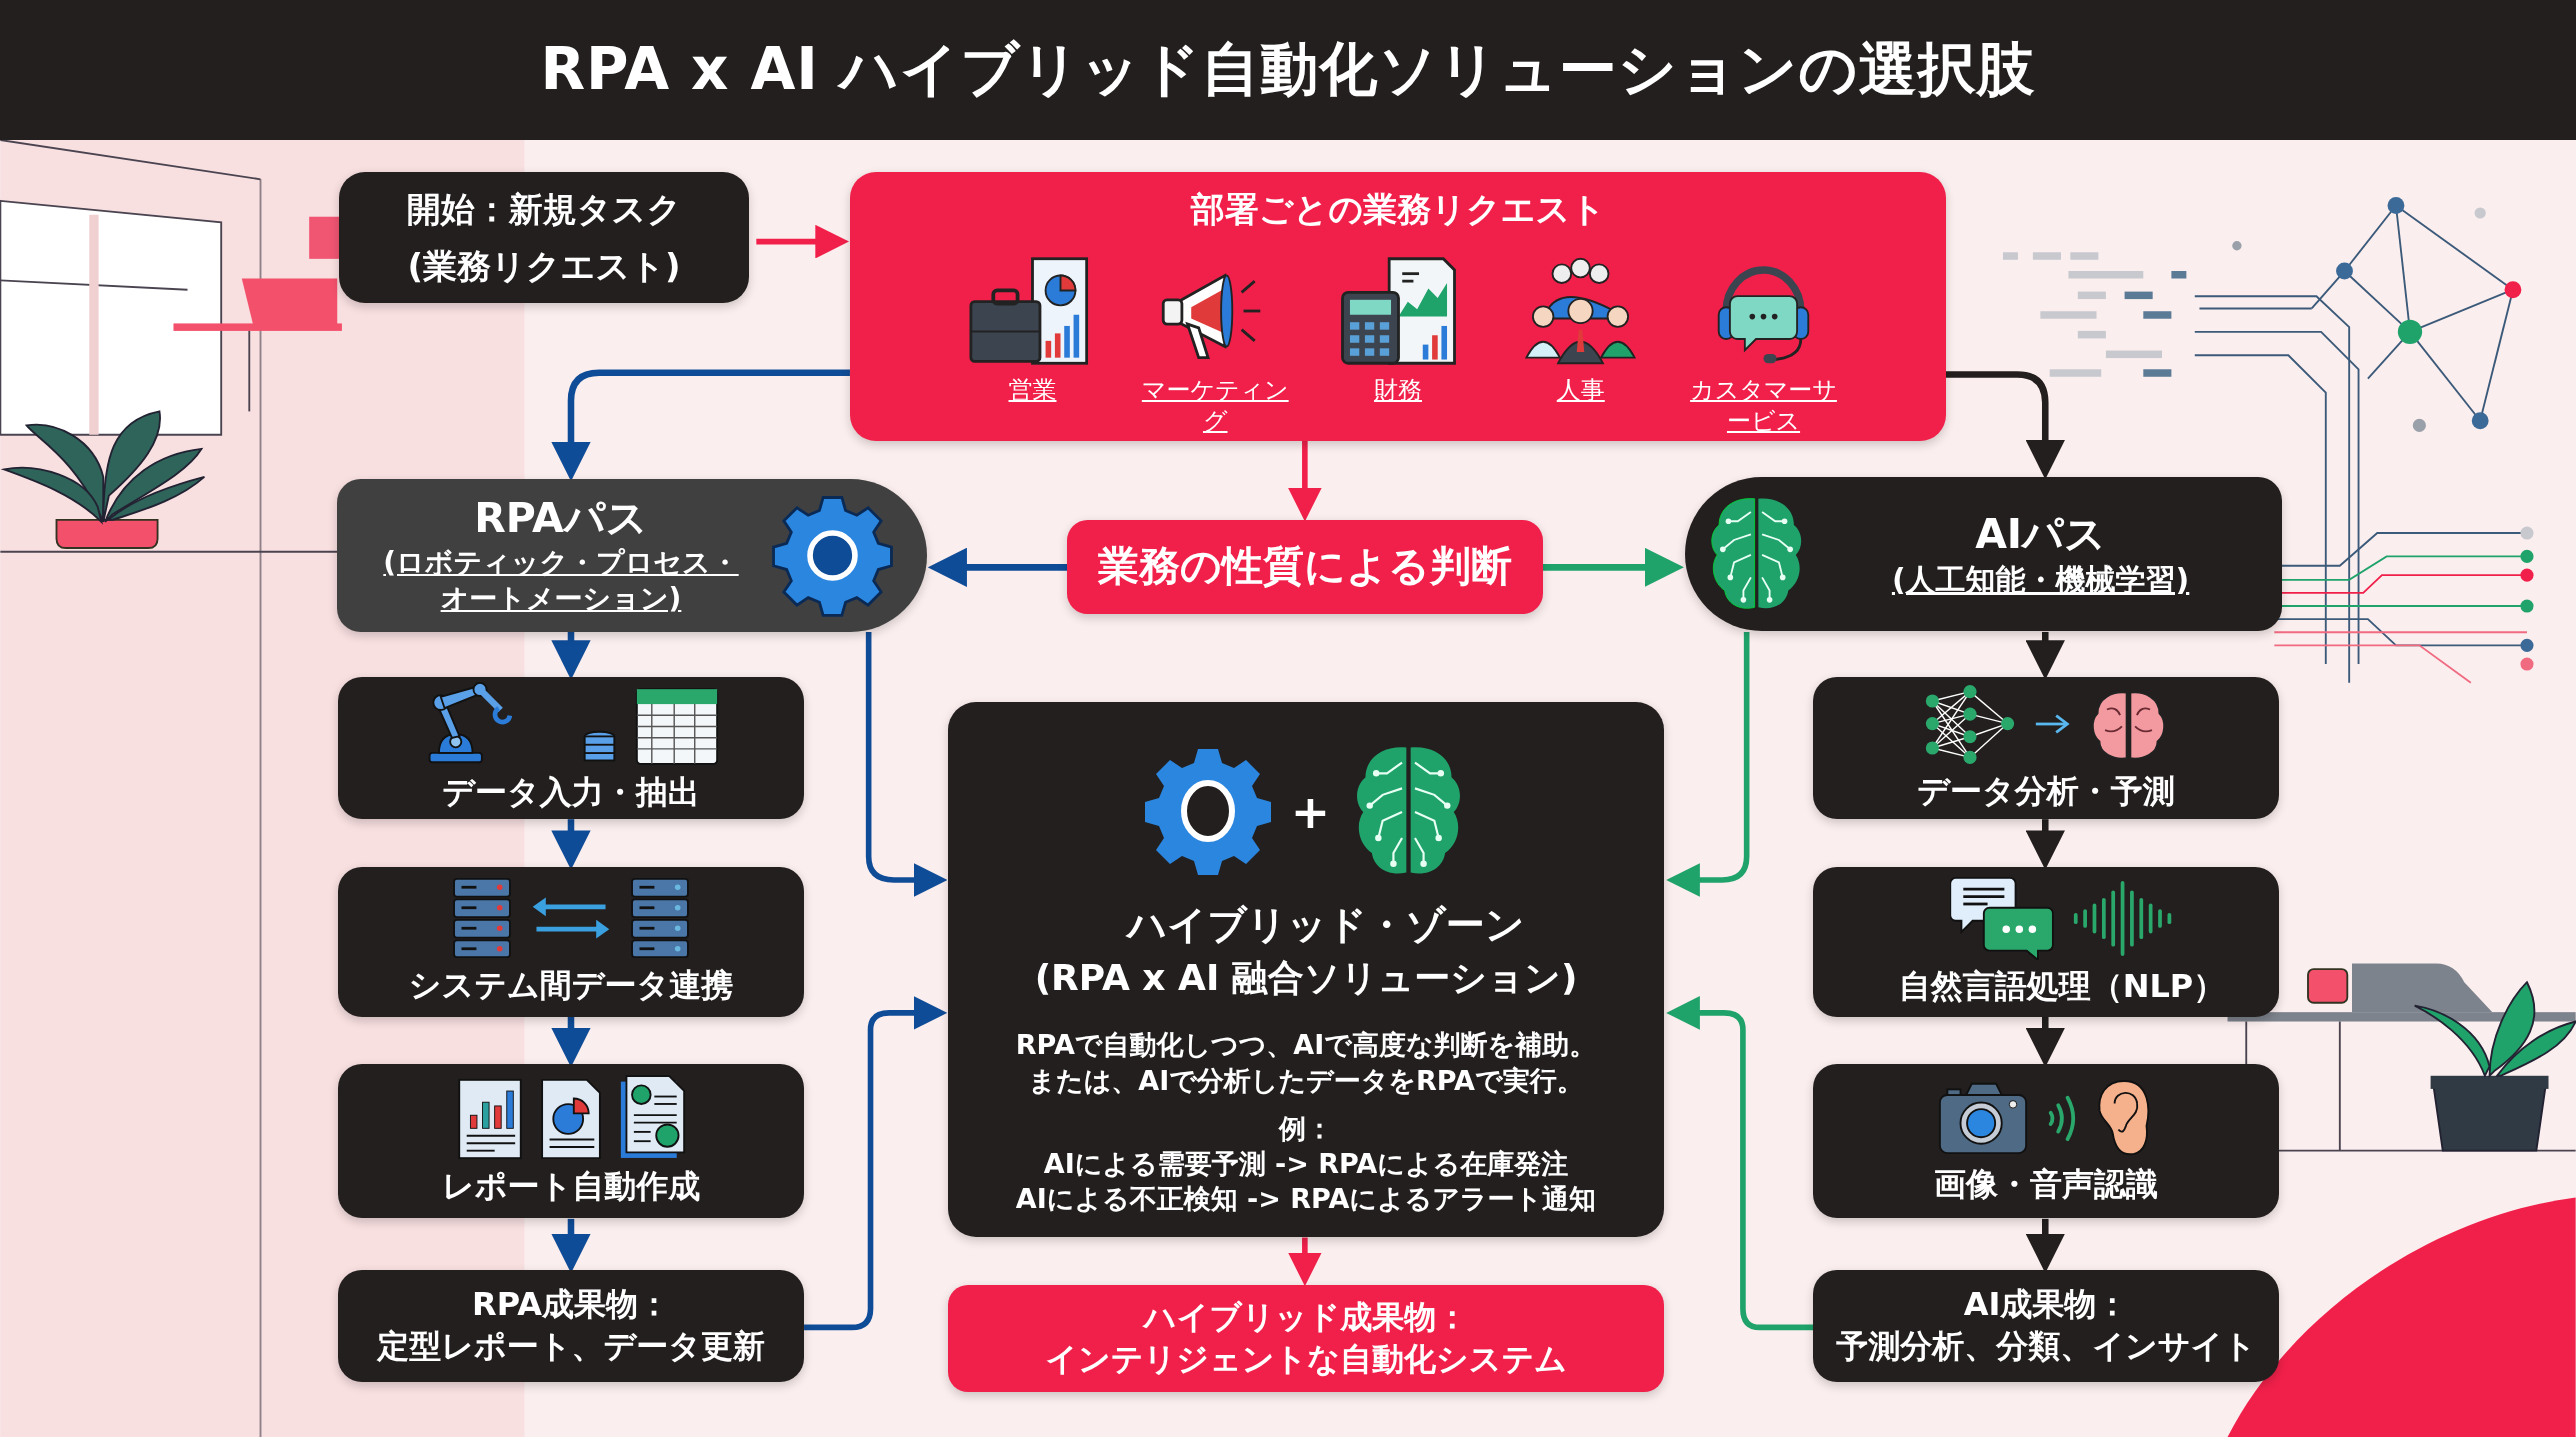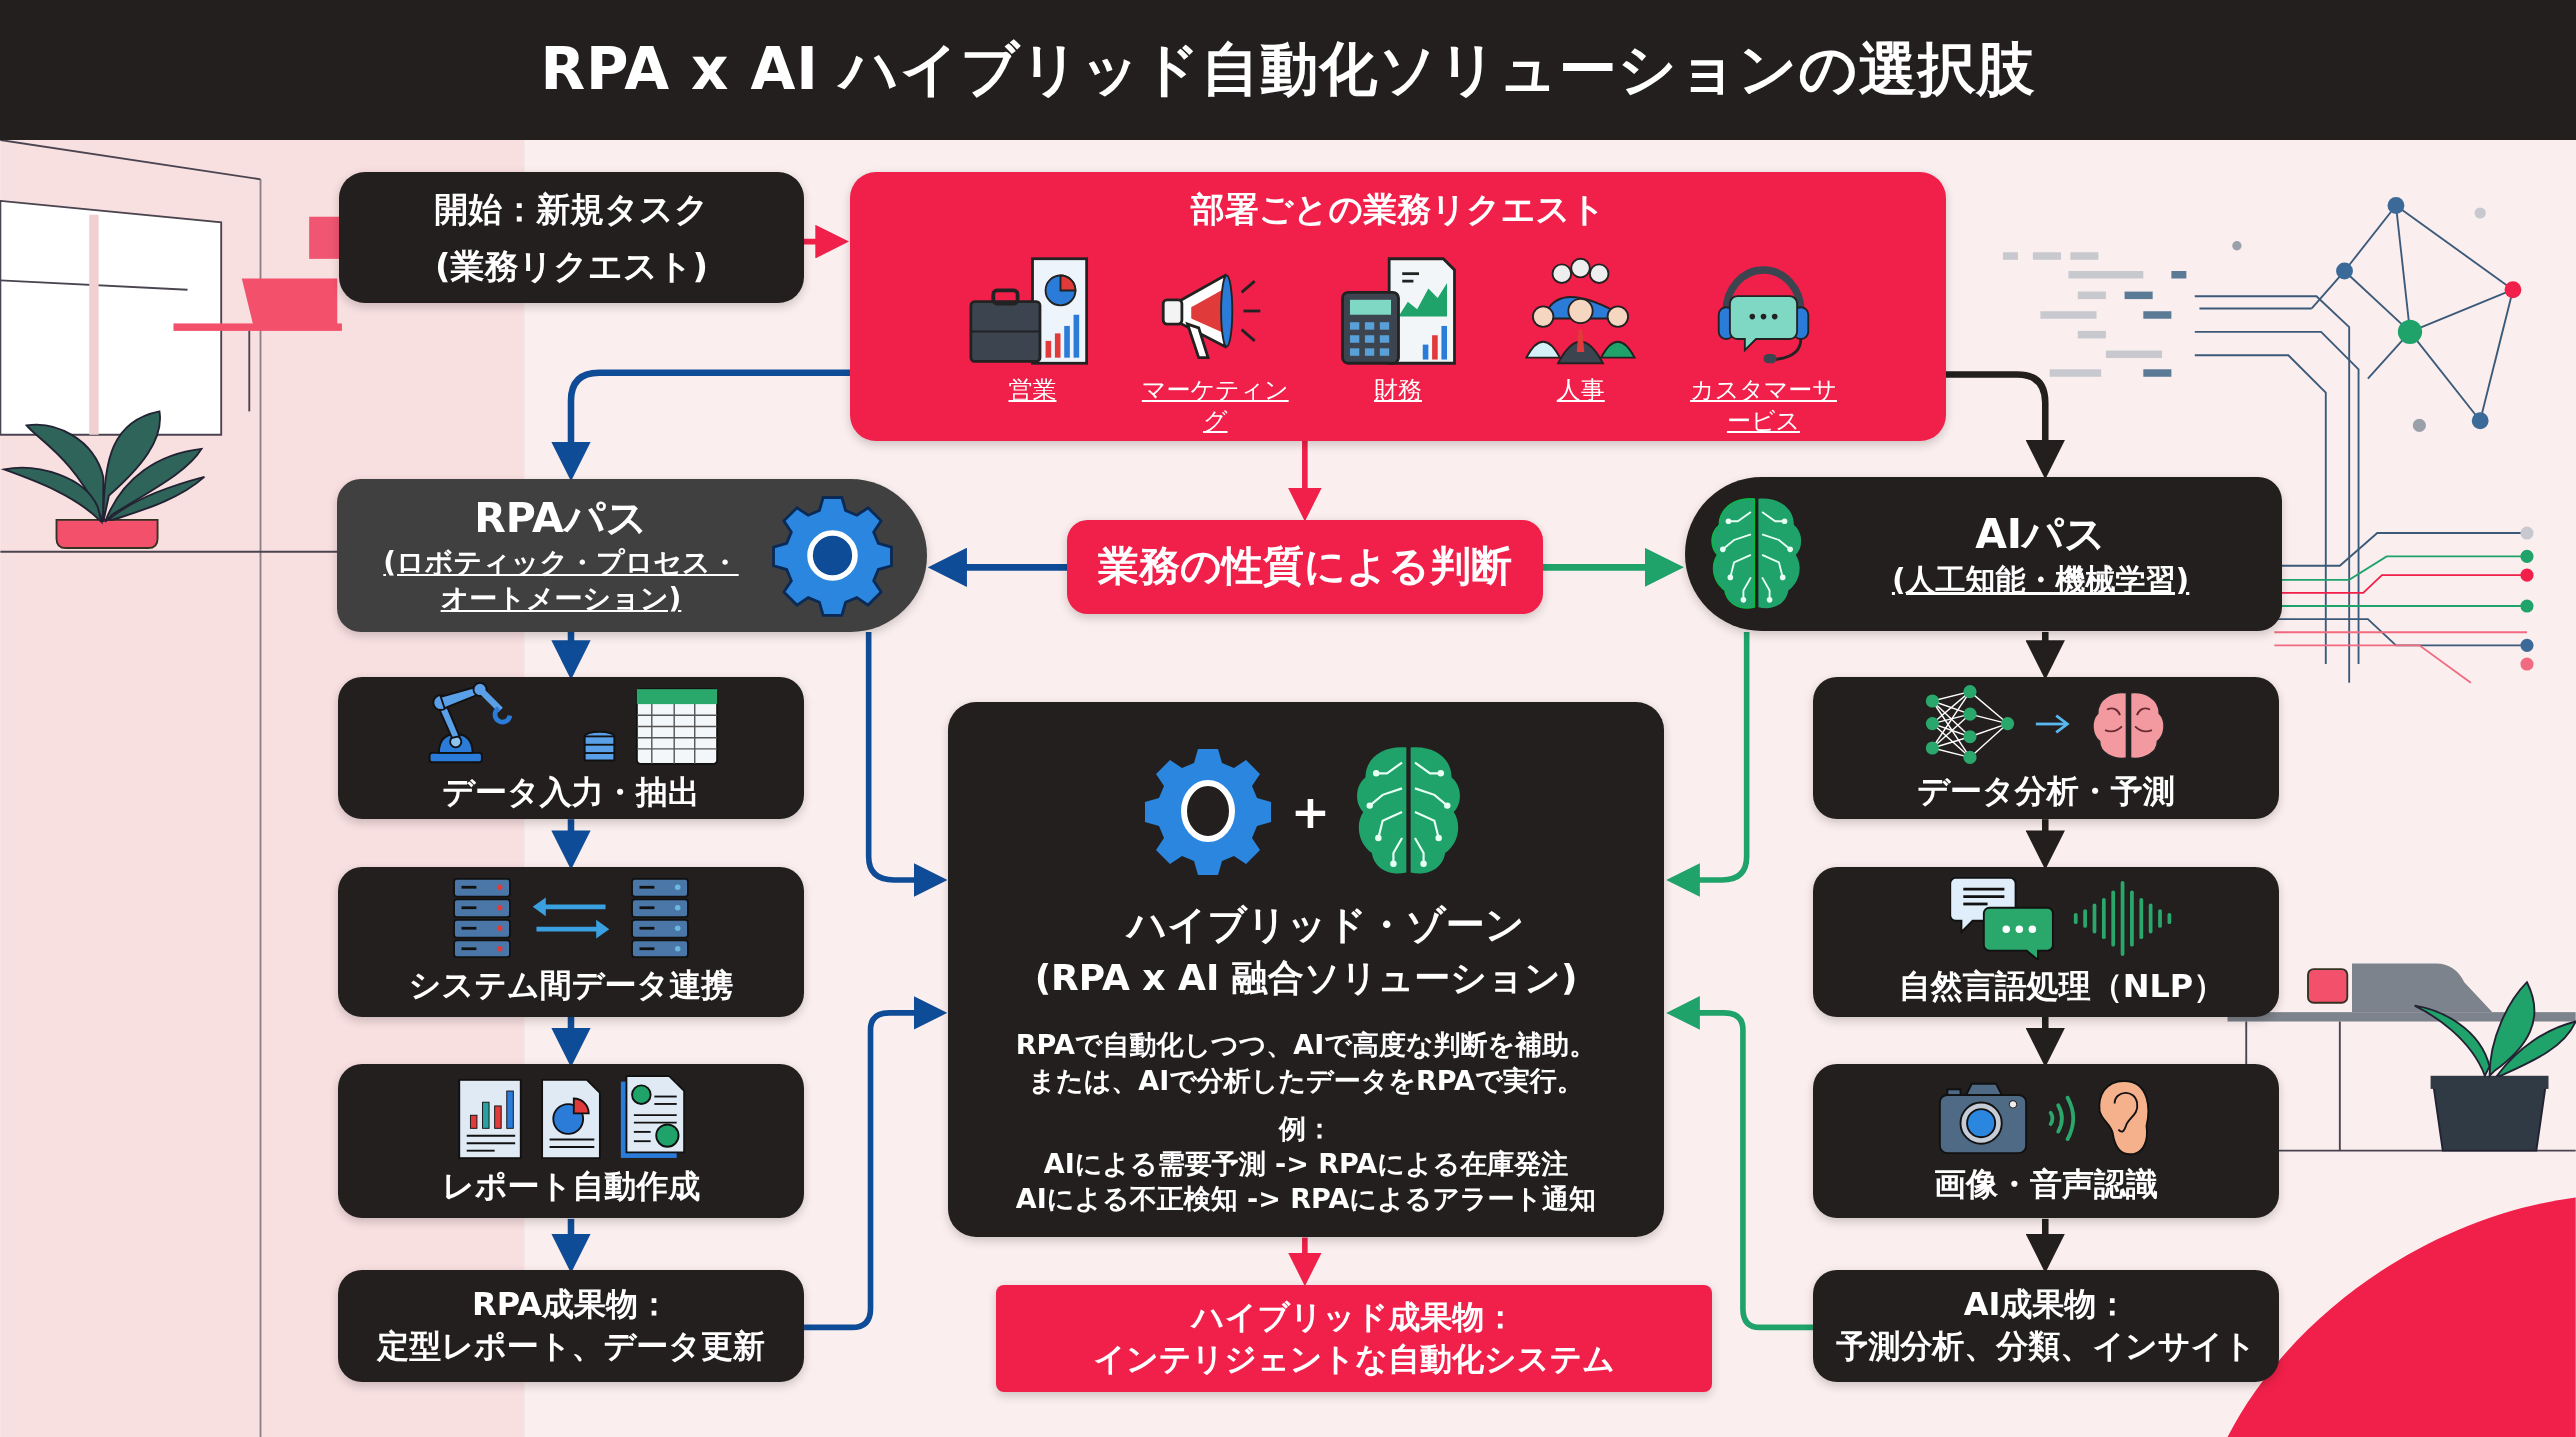--- a/index.html
+++ b/index.html
@@ -30,21 +30,21 @@
     box-shadow: 0 3.7px 9.4px rgba(0,0,0,0.18);
   }
   .box.red { background: #f1204a; }
   .box.blue { background: #404040; }
   .lbl { font-size: 32px; line-height: 1.3; }
   .lbl-lg { font-size: 41px; line-height: 1.25; }
   .lbl-md { font-size: 34px; line-height: 1.3; }
   .lbl-sm { font-size: 24px; line-height: 1.3; text-decoration: underline; }
 
   
-  #start { left: 339px; top: 172px; width: 465px; height: 131px; gap: 12px; }
+  #start { left: 339px; top: 172px; width: 410px; height: 131px; gap: 12px; }
   
   #dept { left: 850px; top: 172px; width: 1096px; height: 269px; justify-content: flex-start; padding-top: 15px; }
   .dept-row { display: flex; gap: 0; margin-top: 24px; width: 899px; justify-content: space-between; }
   .dept-item { display: flex; flex-direction: column; align-items: center; width: 168px; }
   .dept-item svg { width: 131px; height: 112px; }
   .dept-item .lbl-sm { margin-top: 7.5px; font-weight: normal; }
 
   
   #decision { left: 1067px; top: 520px; width: 476px; height: 94px; border-radius: 20.6px; }
 
@@ -72,21 +72,21 @@
   #ai4 { left: 1813px; top: 1270px; height: 112px; }
 
   
   #hybrid { left: 948px; top: 702px; width: 716px; height: 535px; border-radius: 28px; justify-content: flex-start; padding-top: 39px; }
   #hybrid .icons { display: flex; align-items: center; gap: 13px; }
   #hybrid .hyb-title { font-size: 39px; margin-top: 20.6px; line-height: 1.2; margin-left: 40px; }
   #hybrid .hyb-sub { font-size: 36px; margin-top: 5.6px; }
   #hybrid .hyb-desc { font-size: 27px; margin-top: 24px; line-height: 1.35; font-weight: bold; }
   #hybrid .hyb-ex { font-size: 27px; margin-top: 11.2px; line-height: 1.3; font-weight: bold; }
 
-  #hybridOut { left: 948px; top: 1285px; width: 716px; height: 107px; border-radius: 8px; margin-left: 48px; }
+  #hybridOut { left: 948px; top: 1285px; width: 716px; height: 107px; border-radius: 20px; }
 
   svg.conn { position: absolute; left: 0; top: 0; width: 2576px; height: 1438px; pointer-events: none; }
 </style>
 </head>
 <body>
 
 <div class="titlebar">
   <h1>RPA x AI ハイブリッド自動化ソリューションの選択肢</h1>
 </div>
 

